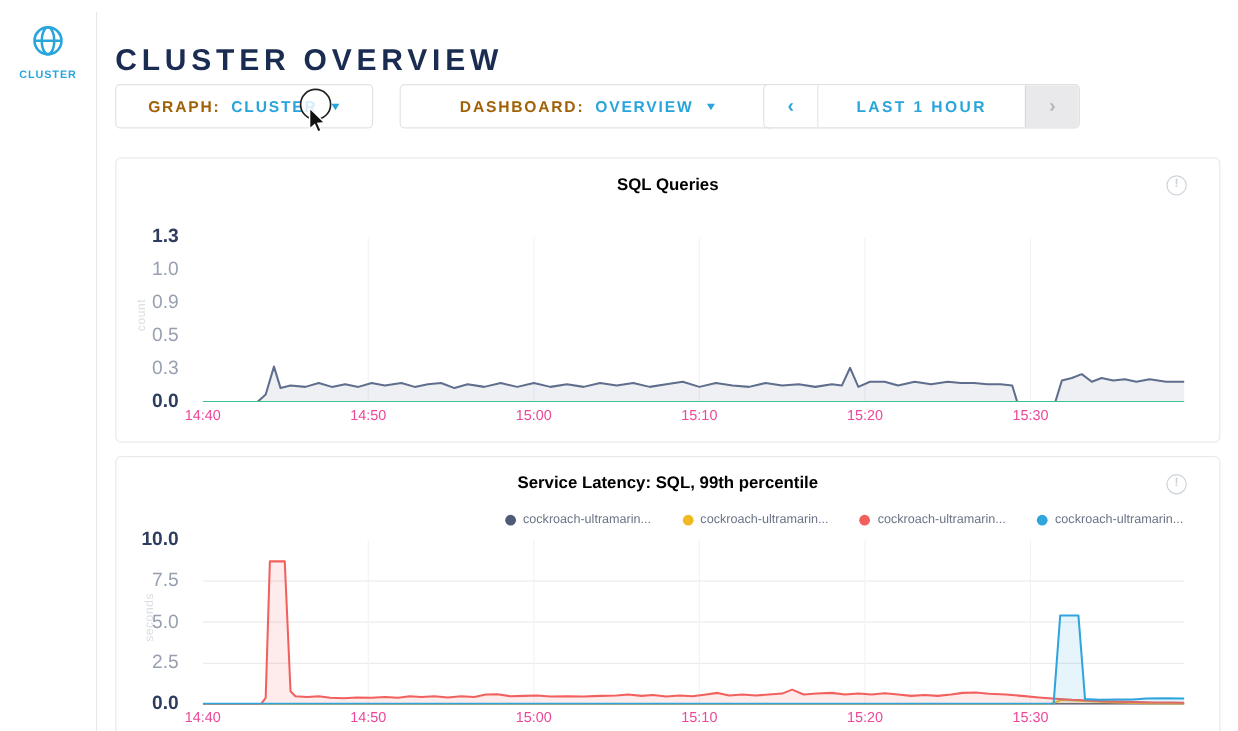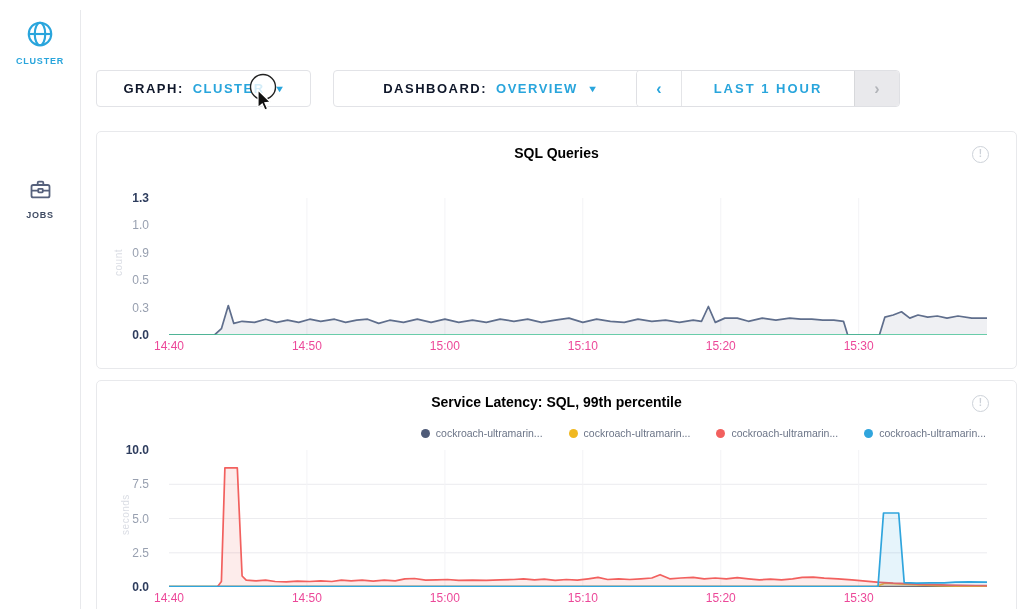--- a/index.html
+++ b/index.html
@@ -13,21 +13,21 @@
   .side-item.active .lbl{color:#29a5dc;}
   #side-cluster{top:9px;} #side-databases{top:88px;} #side-jobs{top:166px;}
 
   
   .page-title{position:absolute;left:96px;top:9px;font-size:25px;font-weight:800;letter-spacing:4px;color:#1b2c52;}
 
   
   .dropdown{position:absolute;top:60px;height:37px;border:1px solid #e2e3e7;border-radius:4px;background:#fff;
             display:flex;align-items:center;justify-content:center;cursor:pointer;box-sizing:border-box;}
   #dd-graph{left:96px;width:215px;} #dd-dashboard{left:333px;width:314px;}
-  .dd-label{font-size:13px;font-weight:bold;letter-spacing:1.5px;color:#0f172a;}
+  .dd-label{font-size:13px;font-weight:bold;letter-spacing:1.5px;color:#a16207;}
   .dd-value{font-size:13px;font-weight:bold;letter-spacing:1.5px;color:#29a5dc;margin-left:9px;}
   .dd-caret{font-size:9px;color:#29a5dc;margin-left:10px;transform:scaleX(1.25);}
   .timewin{position:absolute;left:636px;top:60px;height:37px;width:264px;display:flex;
            border:1px solid #dfe0e4;border-radius:4px;overflow:hidden;box-sizing:border-box;background:#fff;}
   .timewin button{border:none;background:#fff;font-family:inherit;cursor:pointer;padding:0;}
   .tw-prev{width:44px;color:#29a5dc;font-size:16px;font-weight:bold;}
   .tw-label{flex:1;color:#29a5dc;font-size:13px;font-weight:bold;letter-spacing:2px;
             border-left:1px solid #e4e5e8 !important;border-right:1px solid #d7d8db !important;}
   .tw-next{width:44px;background:#e9e9ec !important;color:#b3b5ba;font-size:16px;font-weight:bold;cursor:default;}
 
@@ -38,21 +38,21 @@
   .card{position:absolute;left:96px;width:921px;background:#fff;border:1px solid #e8e9ec;border-radius:5px;box-sizing:border-box;}
   #card-sql{top:121px;height:238px;}
   #card-latency{top:370px;height:262px;}
   .chart-title{position:absolute;top:13px;left:0;right:0;text-align:center;font-size:14px;font-weight:bold;color:#000000;}
   .info-icon{position:absolute;top:14px;right:27px;width:15px;height:15px;border:1px solid #cdd2d9;border-radius:50%;
              color:#cdd2d9;font-size:10px;line-height:14px;text-align:center;font-weight:bold;cursor:pointer;}
   .ylabel{position:absolute;left:8px;font-size:10px;color:#dadde4;transform:rotate(-90deg);letter-spacing:.5px;}
   #card-sql .ylabel{top:125px;} #card-latency .ylabel{top:128px;}
   .ytick-col{position:absolute;left:0;width:62px;height:137px;}
   #card-sql .ytick-col{top:66px;} #card-latency .ytick-col{top:69px;}
-  .ytick{position:absolute;right:10px;transform:translateY(-50%);font-size:12px;color:#98a0b0;}
+  .ytick{position:absolute;right:10px;transform:translateY(-50%);font-size:16px;color:#98a0b0;}
   .ytick.strong{color:#2e3d5e;font-weight:bold;}
   .plot-area{position:absolute;left:72px;right:29px;height:137px;}
   #card-sql .plot-area{top:66px;} #card-latency .plot-area{top:69px;}
   .plot-area svg{width:100%;height:100%;display:block;}
   .xtick-row{position:absolute;left:72px;right:29px;height:18px;}
   #card-sql .xtick-row{top:207px;} #card-latency .xtick-row{top:210px;}
   .xtick{position:absolute;transform:translateX(-50%);font-size:12px;color:#ec4899;white-space:nowrap;}
   .legend{position:absolute;top:46px;right:30px;display:flex;gap:26px;align-items:center;}
   .legend-item{display:flex;align-items:center;gap:6px;cursor:pointer;}
   .legend-item .dot{width:9px;height:9px;border-radius:50%;}
@@ -67,33 +67,23 @@
     <div class="side-item active" id="side-cluster">
       <span>
         <svg width="30" height="30" viewBox="0 0 24 24" fill="none" stroke="#29a5dc" stroke-width="1.7">
           <circle cx="12" cy="12" r="9"></circle>
             <ellipse cx="12" cy="12" rx="4.2" ry="9"></ellipse>
             <path d="M3.2 12 h17.6"></path>
         </svg>
       </span>
       <span class="lbl">CLUSTER</span>
     </div>
-    <div class="side-item" id="side-jobs">
-      <span>
-        <svg width="27" height="27" viewBox="0 0 24 24" fill="none" stroke="#56617c" stroke-width="1.6">
-          <rect x="4" y="8" width="16" height="11" rx="1.5"></rect>
-          <path d="M9.5 8 V6 c0-.6.4-1 1-1 h3 c.6 0 1 .4 1 1 V8"></path>
-          <rect x="10" y="11.5" width="4" height="3" rx="0.5"></rect>
-          <path d="M4 13 h6 M14 13 h6"></path>
-        </svg>
-      </span>
-      <span class="lbl">JOBS</span>
-    </div>
   </nav>
 
+  <h1 class="page-title">CLUSTER OVERVIEW</h1>
 
   <div class="dropdown" id="dd-graph">
     <span class="dd-label">GRAPH:</span>
     <span class="dd-value">CLUSTER</span>
     <span class="dd-caret">▼</span>
   </div>
   <div class="dropdown" id="dd-dashboard">
     <span class="dd-label">DASHBOARD:</span>
     <span class="dd-value">OVERVIEW</span>
     <span class="dd-caret">▼</span>

